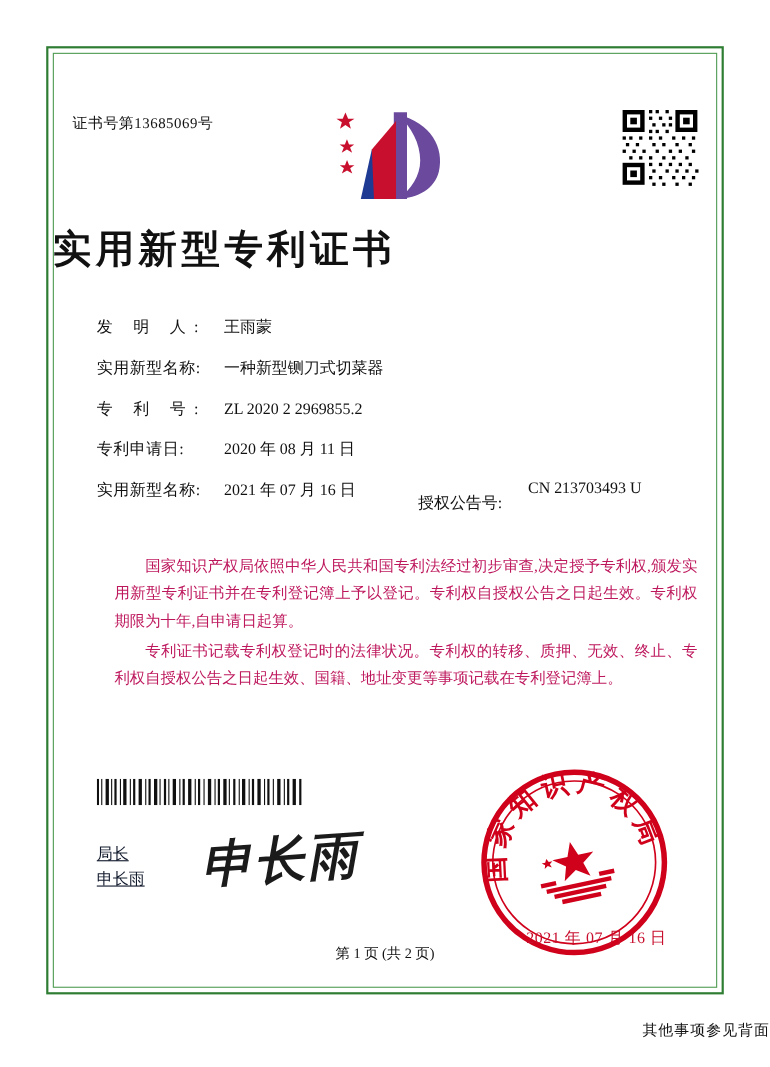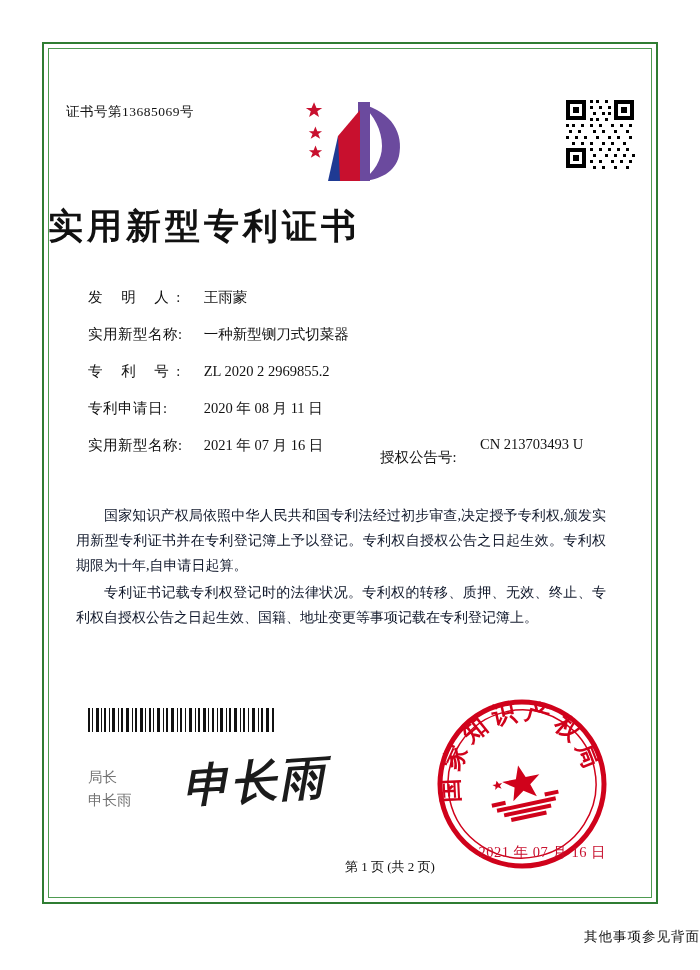--- a/index.html
+++ b/index.html
@@ -123,25 +123,25 @@
   }
   .field-row .second-value {
     position: absolute;
     left: 392px;
     top: 0;
   }
 
   .paragraphs {
     position: absolute;
     top: 455px;
-    left: 28px;
+    left: 56px;
     width: 530px;
     font-size: 14px;
     line-height: 25px;
-    color: #0f172a;
+    color: #be185d;
     text-align: justify;
   }
   .paragraphs p {
     margin: 0 0 2px 0;
     text-indent: 28px;
   }
 
   
   .barcode {
     position: absolute;
@@ -150,21 +150,22 @@
     width: 190px;
     height: 24px;
   }
 
   .director-block {
     position: absolute;
     left: 40px;
     top: 718px;
     font-size: 14.5px;
     line-height: 23px;
-    color: #737373;
+    color: #0f172a;
+    text-decoration: underline;
   }
 
   .signature {
     position: absolute;
     left: 135px;
     top: 700px;
     width: 240px;
     height: 70px;
     font-family: "DejaVu Serif", serif;
     font-size: 46px;
@@ -193,21 +194,20 @@
   }
 
   .page-number {
     position: absolute;
     bottom: 22px;
     left: 0;
     width: 604px;
     text-align: center;
     font-size: 13px;
     color: #111;
-    padding-left: 40px;
   }
 
   .footer-note {
     position: absolute;
     left: 0;
     top: 928px;
     width: 700px;
     text-align: right;
     font-size: 13.5px;
     color: #111;

